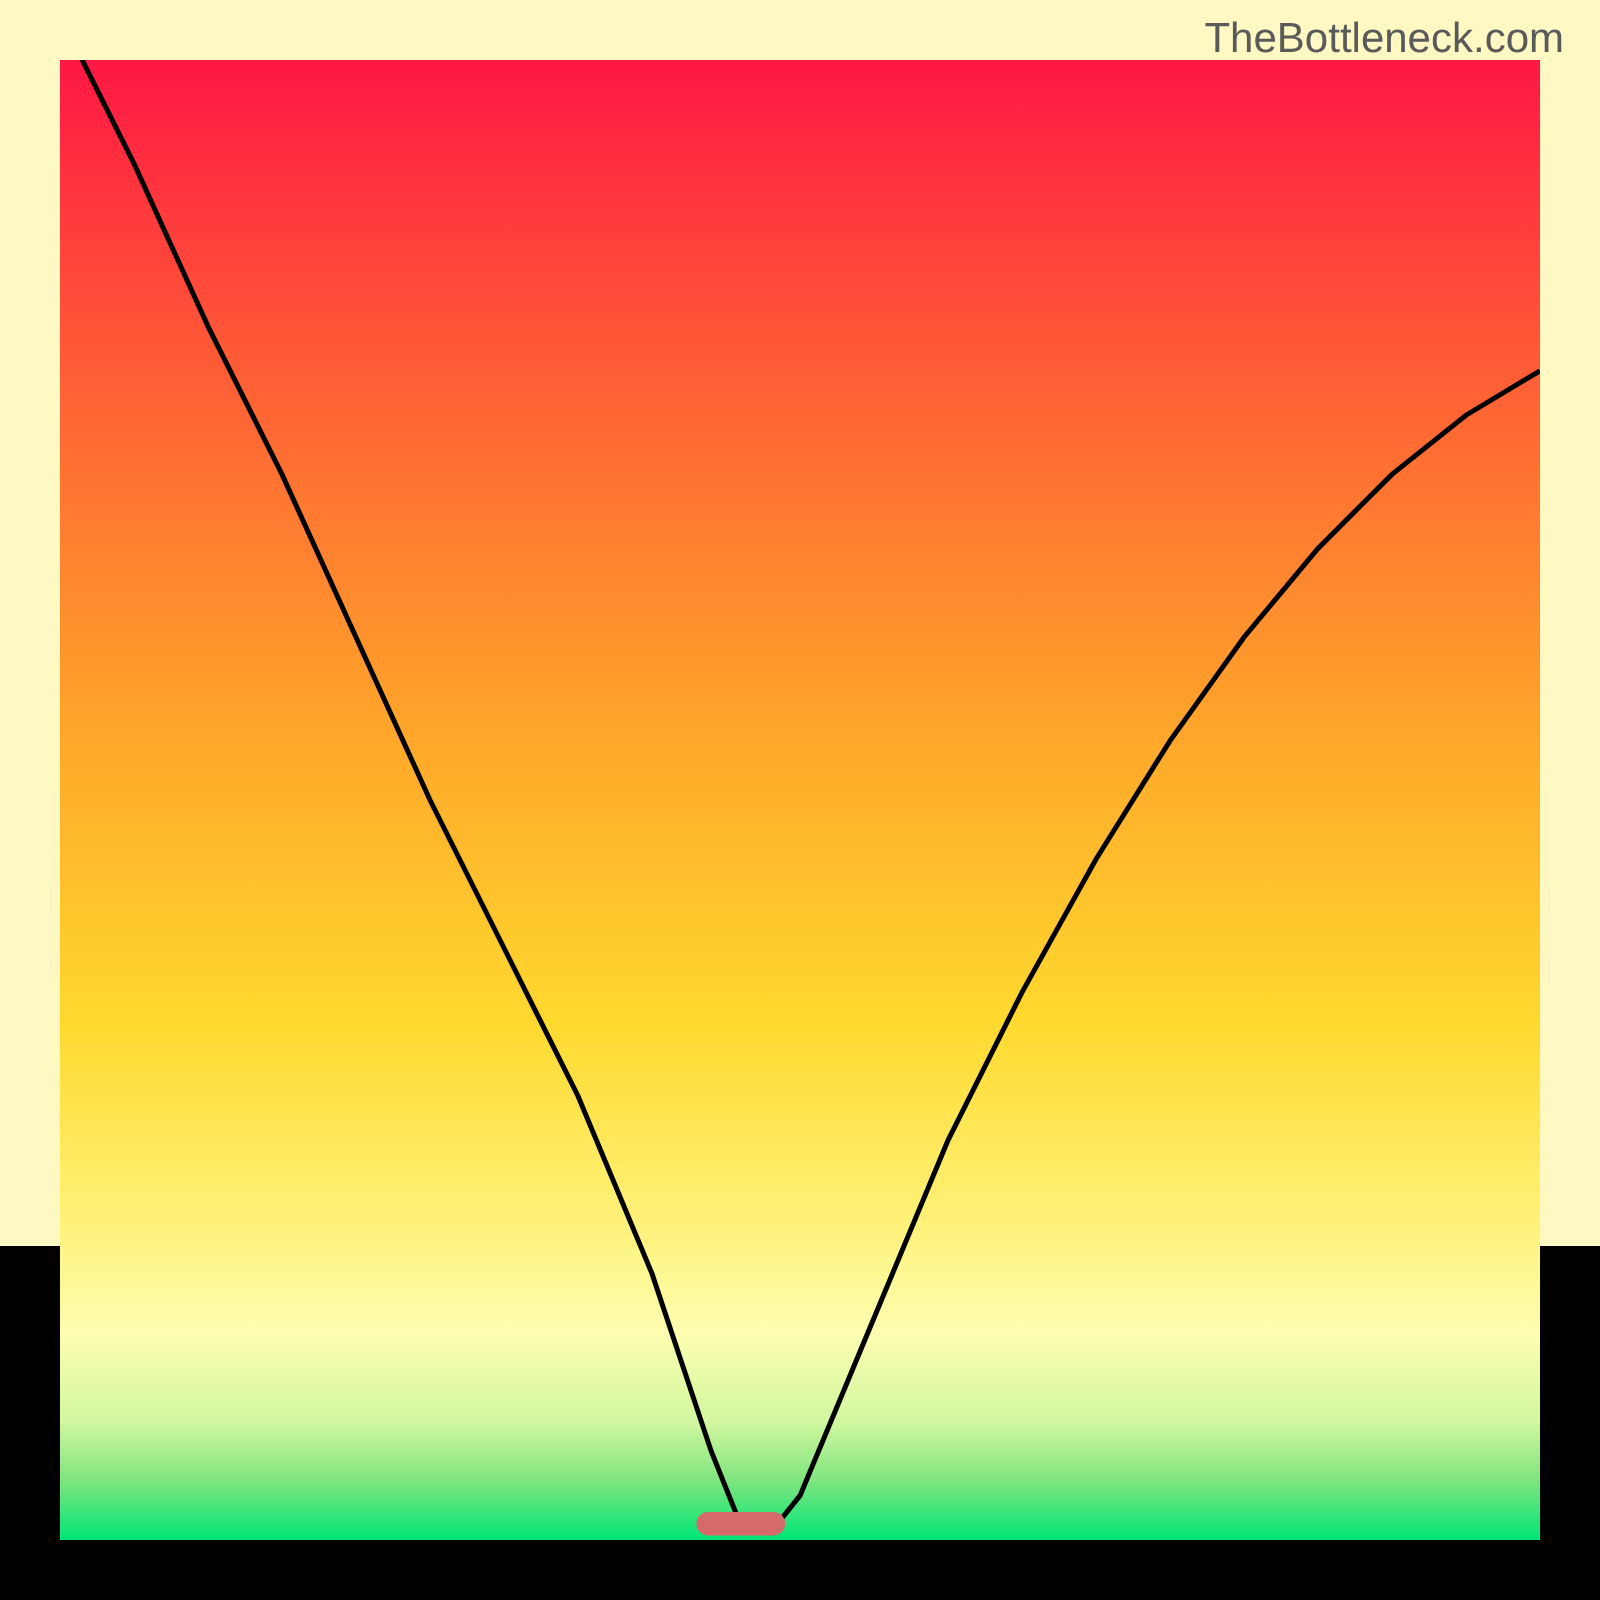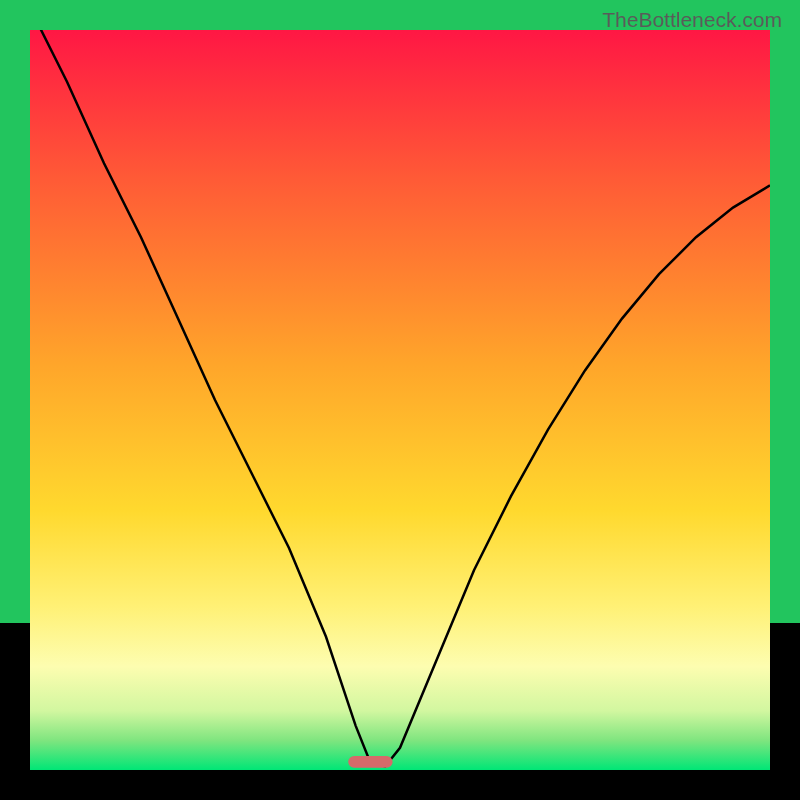--- a/index.html
+++ b/index.html
@@ -8,21 +8,21 @@
     background: #000;
     width: 800px;
     height: 800px;
     overflow: hidden;
     font-family: Arial, sans-serif;
   }
   .container {
     width: 800px;
     height: 623px;
     position: relative;
-    background: #22c55e;
+    background: #fef9c3;
   }
   .watermark {
     position: absolute;
     top: 8px;
     right: 18px;
     color: #5a5a5a;
     font-size: 21px;
     font-weight: 500;
     z-index: 10;
   }

